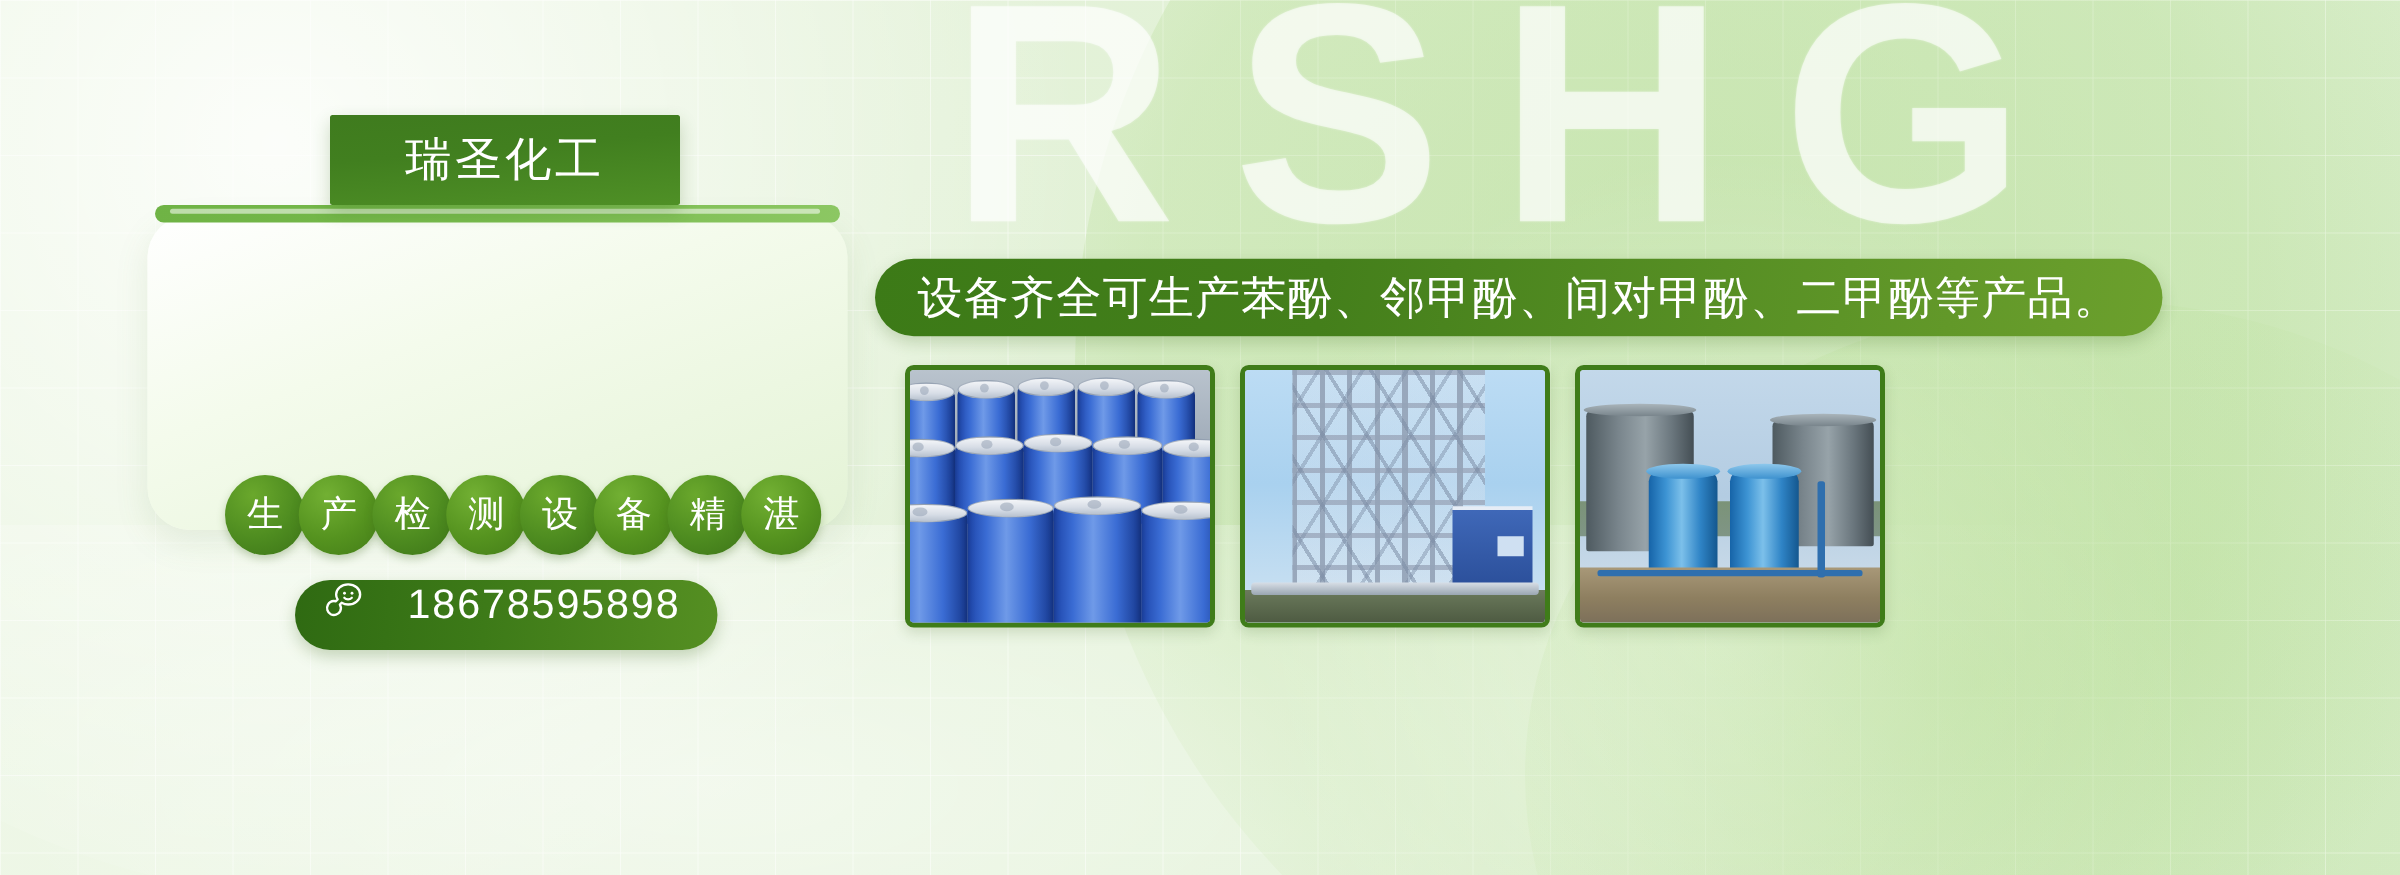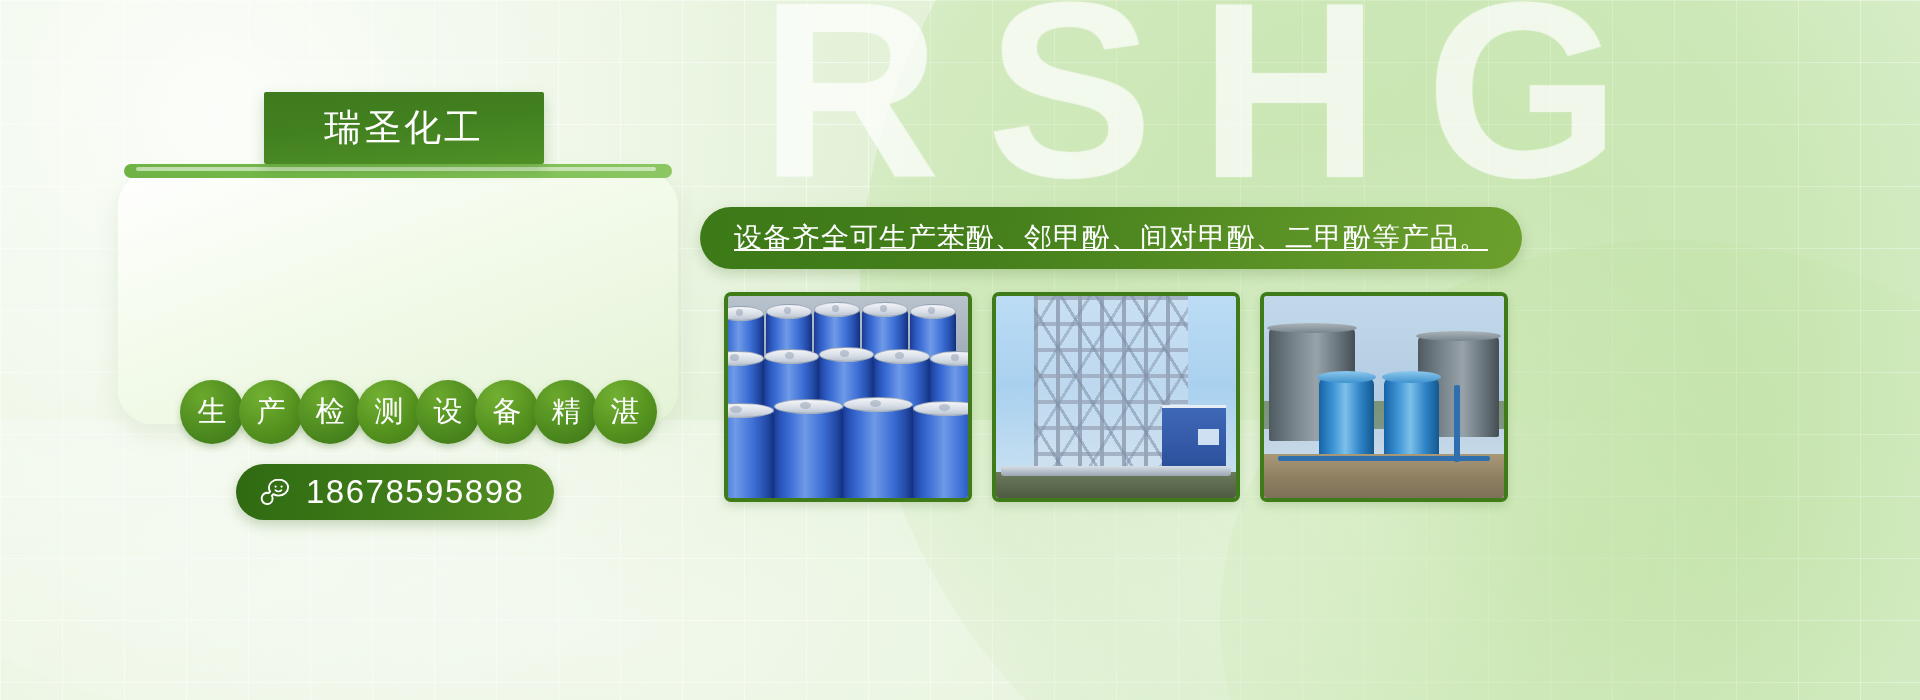--- a/index.html
+++ b/index.html
@@ -170,21 +170,21 @@
   }
 
   
   .phone-pill {
     position:absolute;
     left:118px; top:372px;
     height:56px;
     padding:0 30px 0 22px;
     border-radius:28px;
     background:linear-gradient(95deg,#2f6a12 0%, #3d7a18 45%, #558f22 100%);
-    display:flex; align-items:center; gap:16px;
+    display:flex; gap:36px;
     box-shadow:0 5px 13px rgba(55,100,25,.26);
     z-index:6;
   }
   .phone-icon { width:32px; height:32px; flex:none; }
   .phone-number {
     color:#ffffff;
     font-size:33px;
     letter-spacing:1.5px;
     font-weight:400;
     white-space:nowrap;
@@ -197,24 +197,23 @@
     height:62px;
     padding:0 34px;
     border-radius:31px;
     background:linear-gradient(100deg,#3c7a17 0%, #447f1b 35%, #5d9427 75%, #6ca02d 100%);
     display:flex; align-items:center;
     box-shadow:0 5px 13px rgba(55,100,25,.22);
     z-index:6;
   }
   .tagline-text {
     color:#ffffff;
-    font-size:28px;
+    font-size:36px;
     letter-spacing:1px;
     white-space:nowrap;
-    text-decoration:underline;
   }
 
   
   .photo-strip {
     position:absolute;
     left:724px; top:292px;
     display:flex; gap:20px;
     z-index:6;
   }
   .photo-frame {

